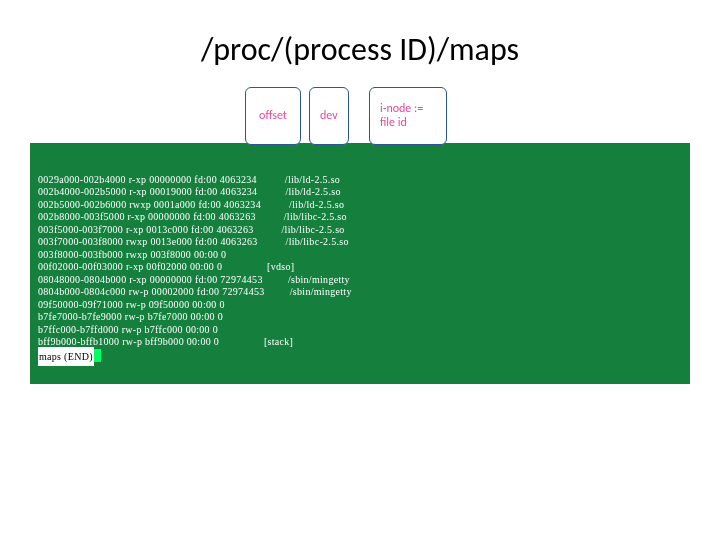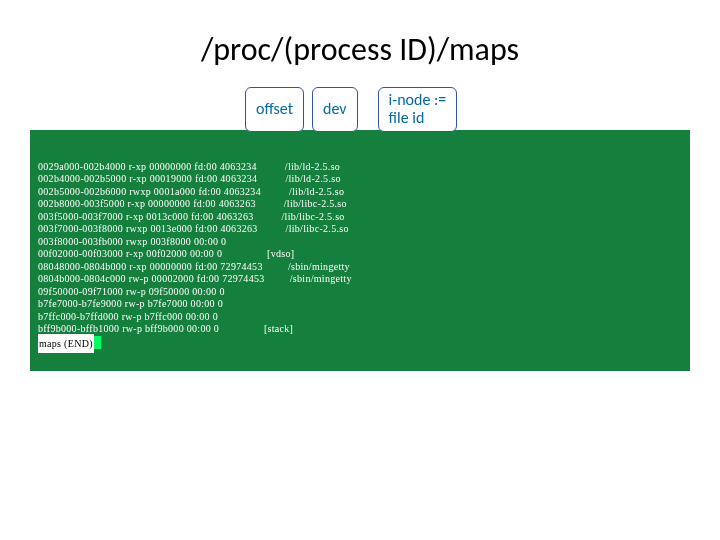--- a/index.html
+++ b/index.html
@@ -28,31 +28,31 @@
     display: flex;
     gap: 8px;
     margin-left: 185px;
     margin-bottom: -2px;
     align-items: stretch;
   }
   .label {
     background: #fff;
     border: 1.5px solid #2f5597;
     border-radius: 6px;
-    padding: 3px 10px;
-    font-size: 16px;
-    color: #0369a1;
+    padding: 14px 10px;
+    font-size: 12px;
+    color: #ec4899;
     line-height: 1.15;
     display: flex;
     flex-direction: column;
     justify-content: center;
     min-height: 34px;
   }
   .label.offset { min-width: 56px; text-align: center; }
-  .label.dev    { min-width: 40px; text-align: right; }
+  .label.dev    { min-width: 40px; text-align: left; }
   .label.inode  { min-width: 78px; margin-left: 12px; }
   .terminal {
     background: #15803d;
     color: #fff;
     font-family: Liberation Serif, serif;
     font-size: 10px;
     line-height: 1.25;
     padding: 6px 8px 8px 8px;
     letter-spacing: 0.3px;
     white-space: pre;

